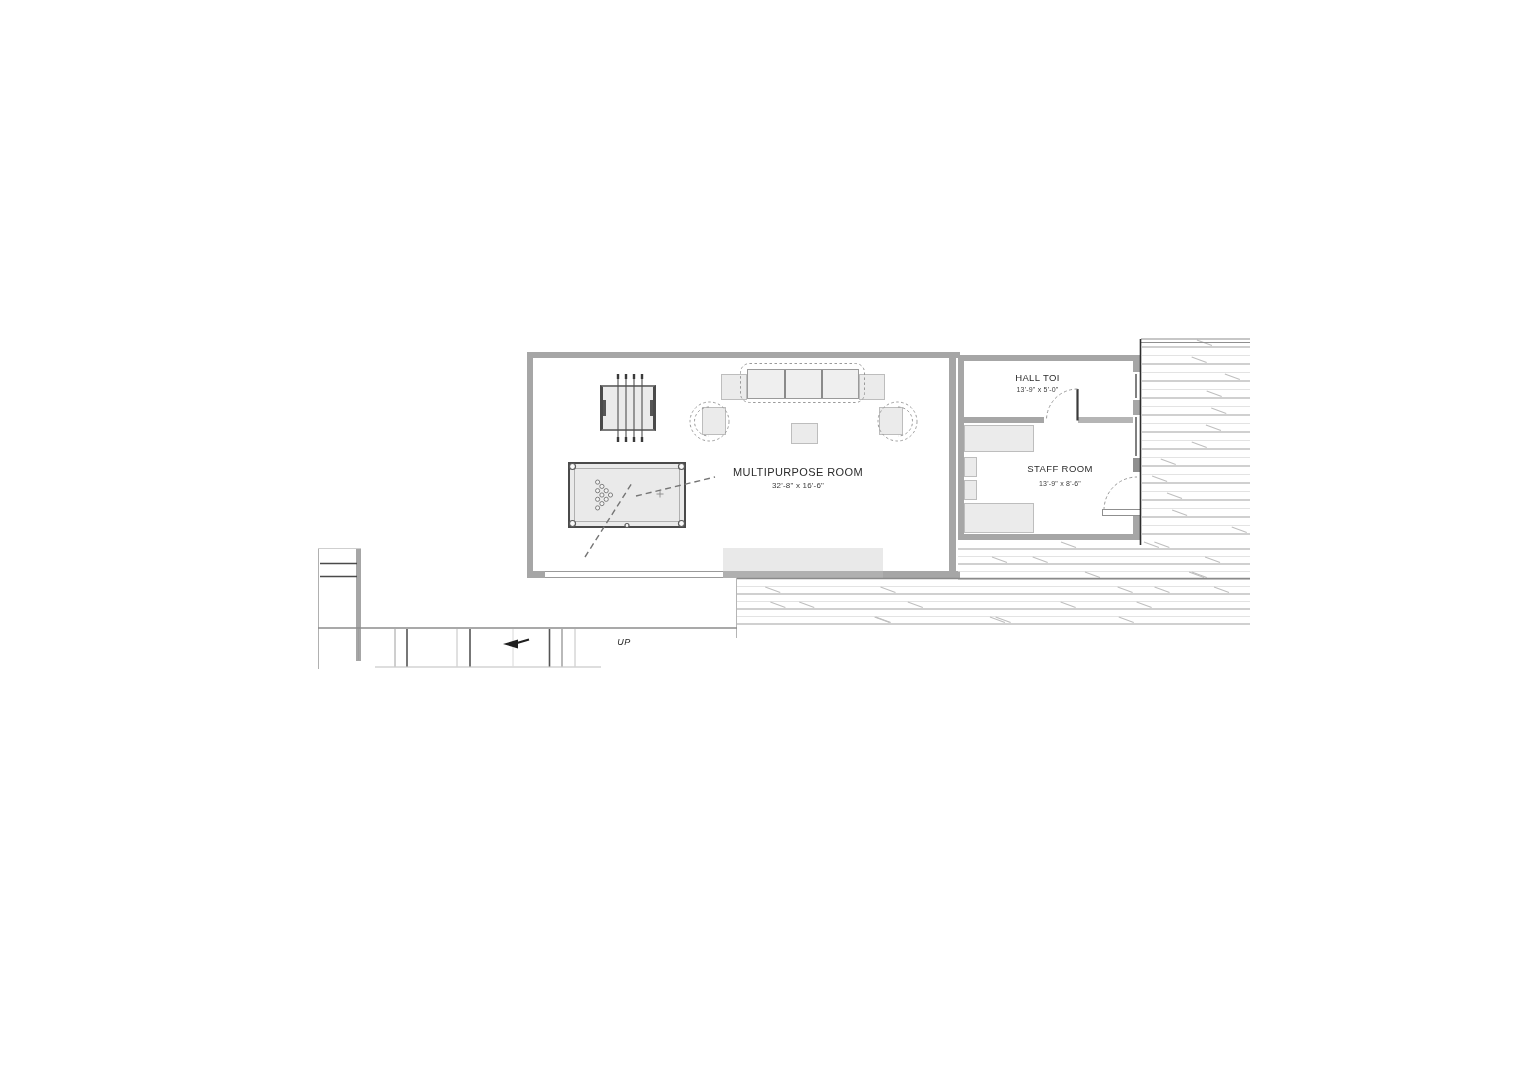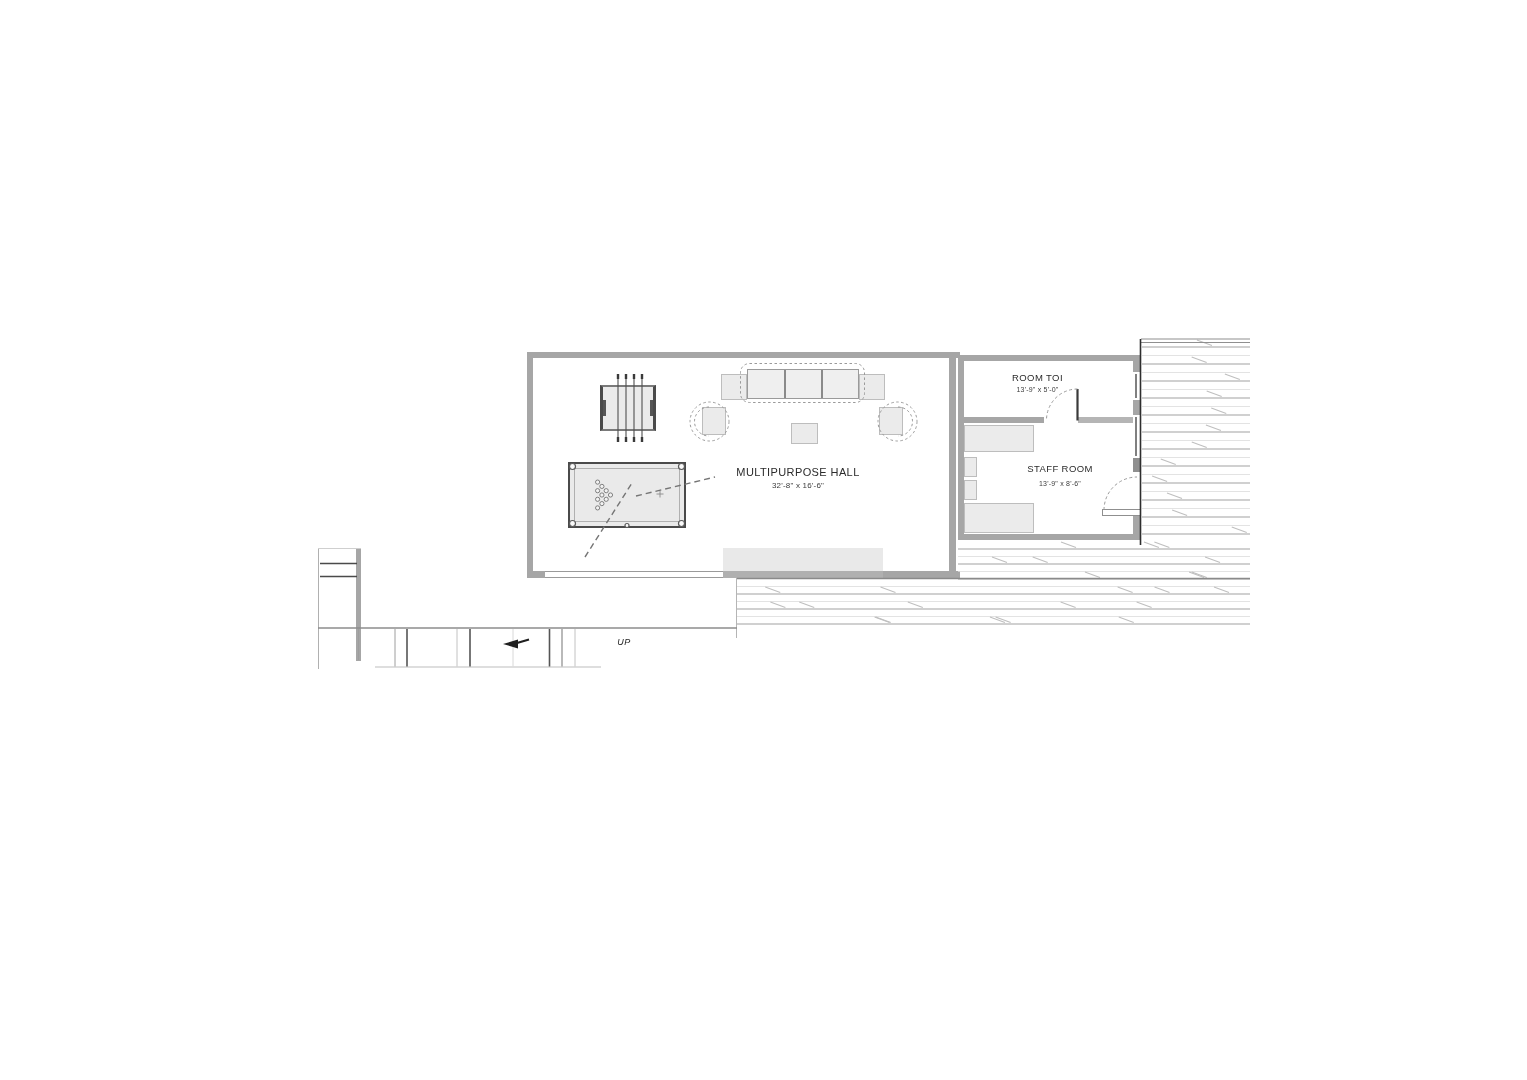--- a/index.html
+++ b/index.html
@@ -226,23 +226,23 @@
       <line x1="549.5" y1="629" x2="549.5" y2="666.5" stroke="#555" stroke-width="1.6"></line>
       <line x1="562" y1="629" x2="562" y2="666.5" stroke="#8a8a8a" stroke-width="1.2"></line>
       <line x1="575" y1="629" x2="575" y2="666.5" stroke="#c2c2c2" stroke-width="1"></line>
     </g>
     <g>
       <polygon points="503,644 518,639.5 518,648.5" fill="#1f1f1f"></polygon>
       <line x1="517" y1="643" x2="529" y2="639.5" stroke="#1f1f1f" stroke-width="2.2"></line>
     </g>
   </svg>
 
-  <div class="lbl" style="left:698px;top:466px;width:200px;font-size:11px;">MULTIPURPOSE HALL</div>
+  <div class="lbl" style="left:698px;top:466px;width:200px;font-size:11px;">MULTIPURPOSE ROOM</div>
   <div class="lbl dims" style="left:698px;top:482px;width:200px;font-size:8px;">32'-8" x 16'-6"</div>
 
-  <div class="lbl" style="left:985px;top:373px;width:105px;font-size:9.5px;">ROOM TOI</div>
+  <div class="lbl" style="left:985px;top:373px;width:105px;font-size:9.5px;">HALL TOI</div>
   <div class="lbl dims" style="left:985px;top:386px;width:105px;font-size:7px;">13'-9" x 5'-0"</div>
 
   <div class="lbl" style="left:1000px;top:464px;width:120px;font-size:9.5px;">STAFF ROOM</div>
   <div class="lbl dims" style="left:1000px;top:480px;width:120px;font-size:7px;">13'-9" x 8'-6"</div>
 
   <div class="lbl" style="left:612px;top:638px;width:24px;font-size:9px;letter-spacing:.5px;color:#1f1f1f;font-style:italic;">UP</div>
 </div>
 
 </body></html>

